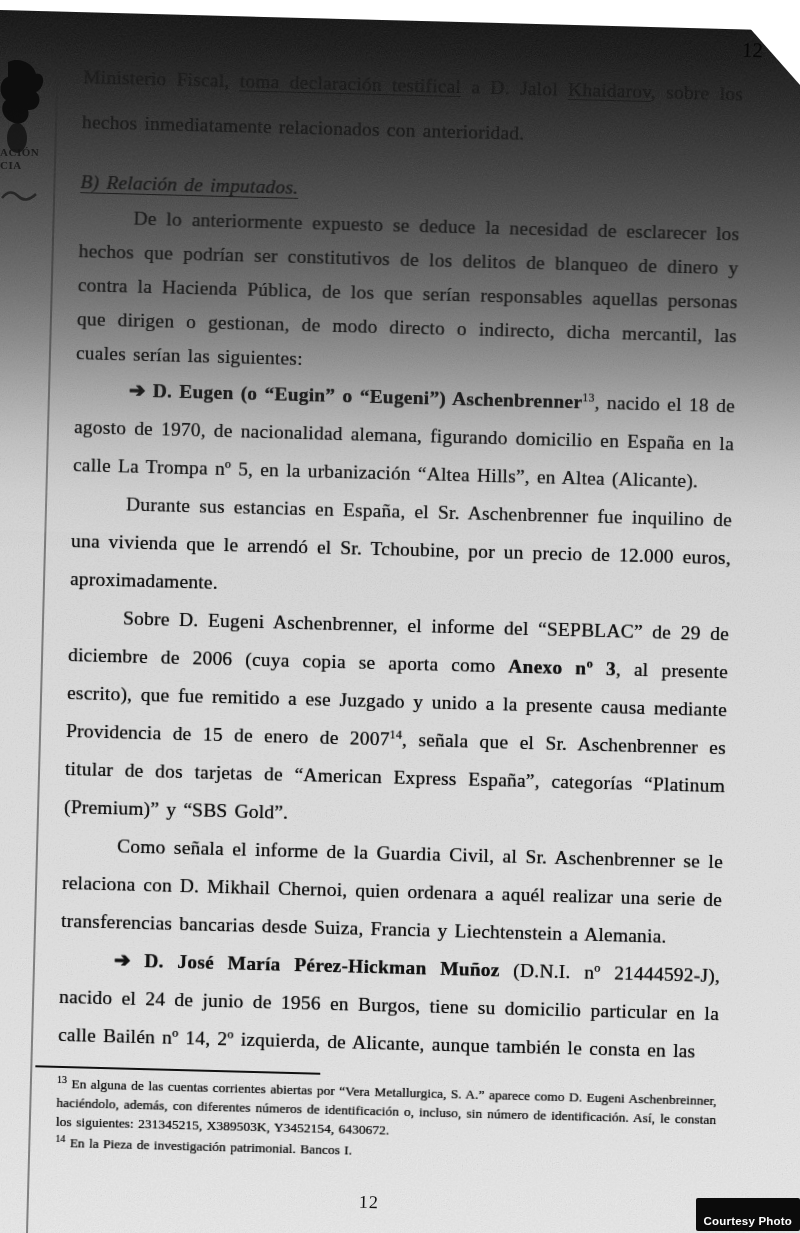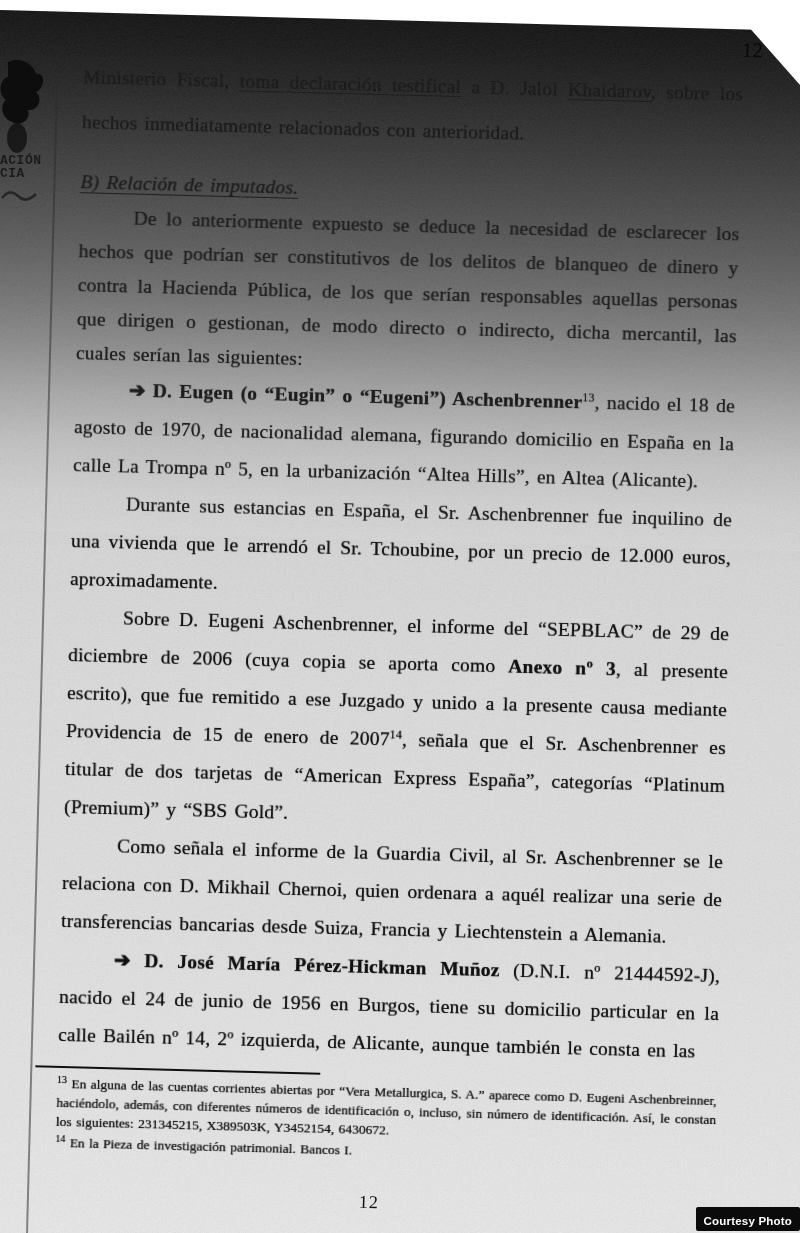--- a/index.html
+++ b/index.html
@@ -54,29 +54,29 @@
   .corner{
     position:absolute;top:0;right:0;width:75px;height:85px;background:#fff;
     clip-path:polygon(0 0,100% 0,100% 100%);
   }
   .pagenum-top{
     position:absolute;left:742px;top:38px;font-size:21px;color:#000;opacity:.75;
     transform:rotate(2deg);font-family:"Liberation Serif",serif;
   }
   .seal{position:absolute;left:0;top:58px;}
   .stamp-text{
-    position:absolute;left:0;top:154px;width:44px;
-    font-family:Liberation Mono, monospace;font-weight:bold;font-size:13px;
+    position:absolute;left:0;top:146px;width:44px;
+    font-family:Liberation Serif, serif;font-weight:bold;font-size:11px;
     line-height:13px;color:#141414;opacity:.85;letter-spacing:.5px;
   }
   .scribble{position:absolute;left:0;top:186px;}
   .badge{
     position:absolute;right:0;bottom:2px;background:#0b0b0b;color:#fff;
     font-family:"Liberation Sans",sans-serif;font-weight:bold;font-size:11.5px;
-    padding:8px 8px 4px;border-radius:2px;letter-spacing:.2px;margin-left:12px;
+    padding:17px 8px 4px;border-radius:2px;letter-spacing:.2px;margin-left:12px;
   }
 </style>
 </head>
 <body>
 
 <div class="page">
 
   <div class="scanpage">
 
     <div class="margin-line"></div>

